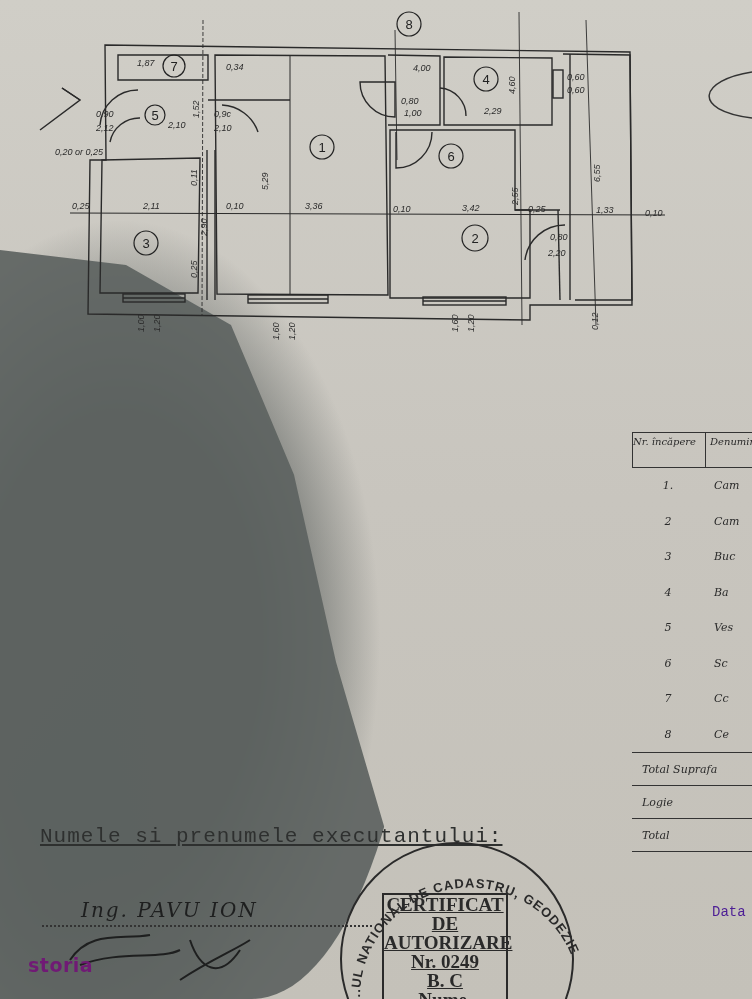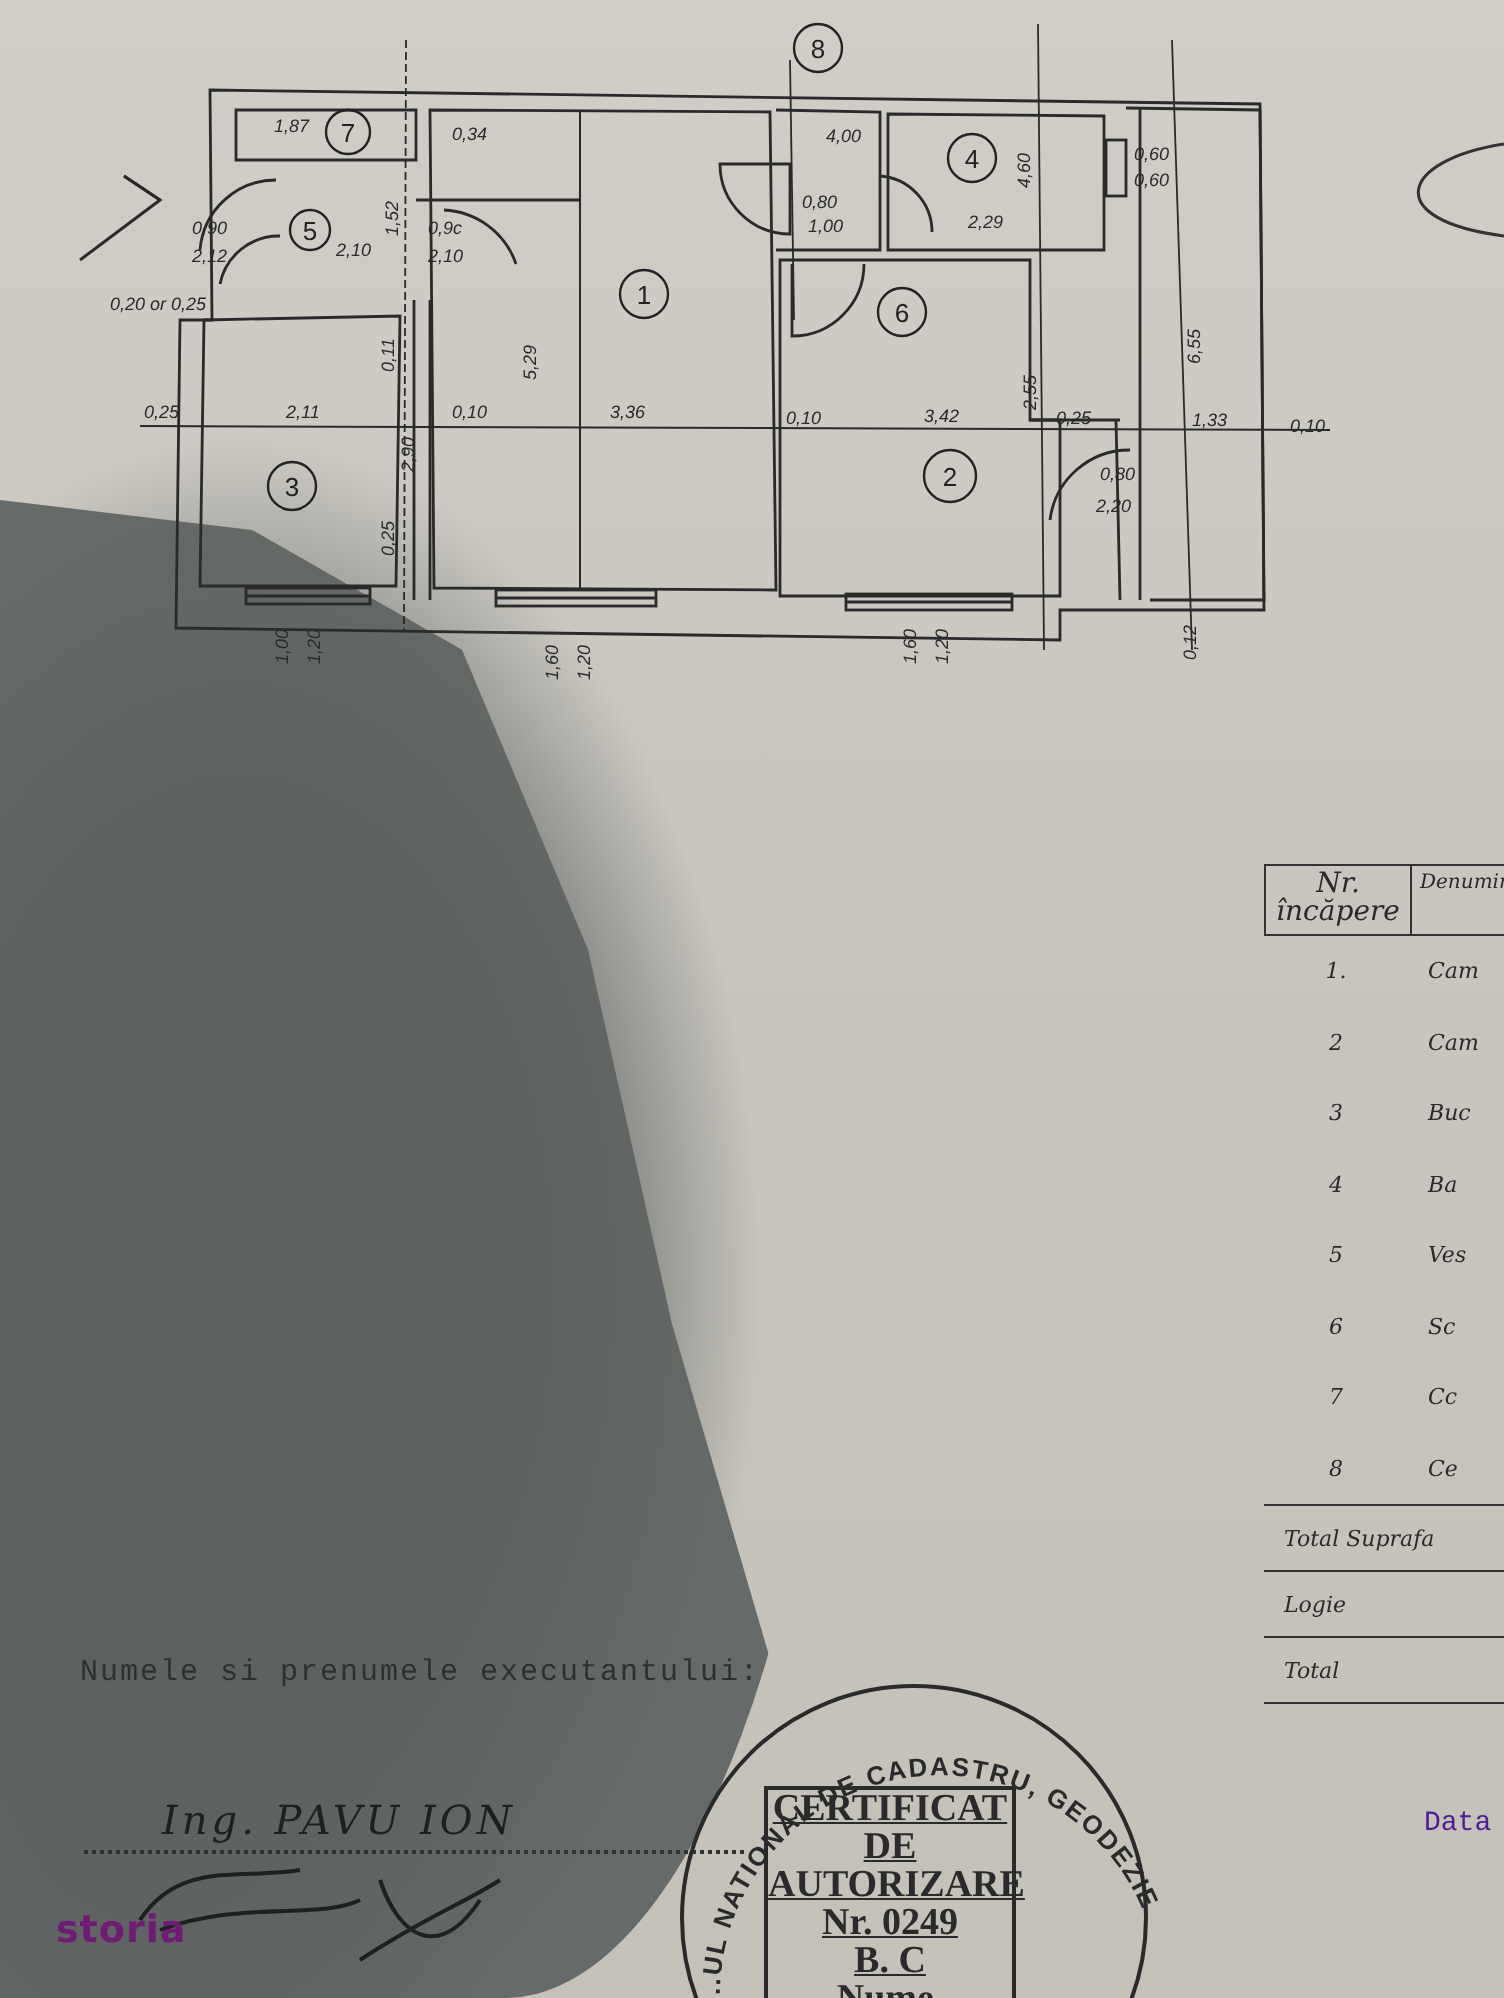--- a/index.html
+++ b/index.html
@@ -24,30 +24,30 @@
   }
   svg.plan { position:absolute; left:0; top:0; }
   .dim { font-family:"Liberation Sans", sans-serif; font-size:9px; fill:#2a2a2a; font-style:italic; }
   .room-num { font-family:"Liberation Sans", sans-serif; font-size:13px; fill:#222; }
 
   .legend-table {
     position:absolute; left:632px; top:432px; width:130px;
     font-family:"DejaVu Serif", serif; font-style:italic; color:#2a2a2a; font-size:11px;
   }
   .lt-head { display:flex; border:1.5px solid #333; height:34px; }
-  .lt-h1 { width:72px; border-right:1px solid #333; text-align:center; font-size:14px; line-height:14px; padding-top:2px; }
+  .lt-h1 { width:72px; border-right:1px solid #333; text-align:left; font-size:10px; line-height:14px; padding-top:2px; }
   .lt-h2 { flex:1; font-size:10px; line-height:14px; padding:2px 0 0 4px; white-space:nowrap; overflow:hidden; }
   .lt-row { display:flex; height:35.5px; align-items:center; }
   .lt-num { width:72px; text-align:center; }
   .lt-name { flex:1; padding-left:10px; white-space:nowrap; overflow:hidden; }
   .lt-sum { height:32px; border-top:1.5px solid #333; display:flex; align-items:center; padding-left:10px; white-space:nowrap; overflow:hidden; }
   .lt-sum.last { border-bottom:1.5px solid #333; }
 
   .sig-area { position:absolute; left:40px; top:826px; font-family:"Liberation Mono", monospace; color:#2e302f; }
-  .sig-line { font-size:15px; letter-spacing:1px; height:36px; line-height:22px; white-space:nowrap; }
+  .sig-line { font-size:21px; letter-spacing:1px; height:36px; line-height:22px; white-space:nowrap;text-decoration:underline; }
   .handwritten { position:absolute; left:68px; top:898px; font-family:"DejaVu Serif", serif; font-style:italic; font-size:20px; color:#1e1f1f; letter-spacing:2px;margin-left:13px; }
   .dots { position:absolute; left:42px; top:925px; width:330px; border-top:2px dotted #333; }
 
   .stamp {
     position:absolute; left:340px; top:842px; width:230px; height:230px; border-radius:50%;
     border:2.5px solid #2a2a2a;
   }
   .stamp-box {
     position:absolute; left:382px; top:893px; width:122px; height:120px; border:2px solid #2a2a2a;
     text-align:center; font-family:"Liberation Serif", serif; font-weight:bold; color:#2a2a2a;

